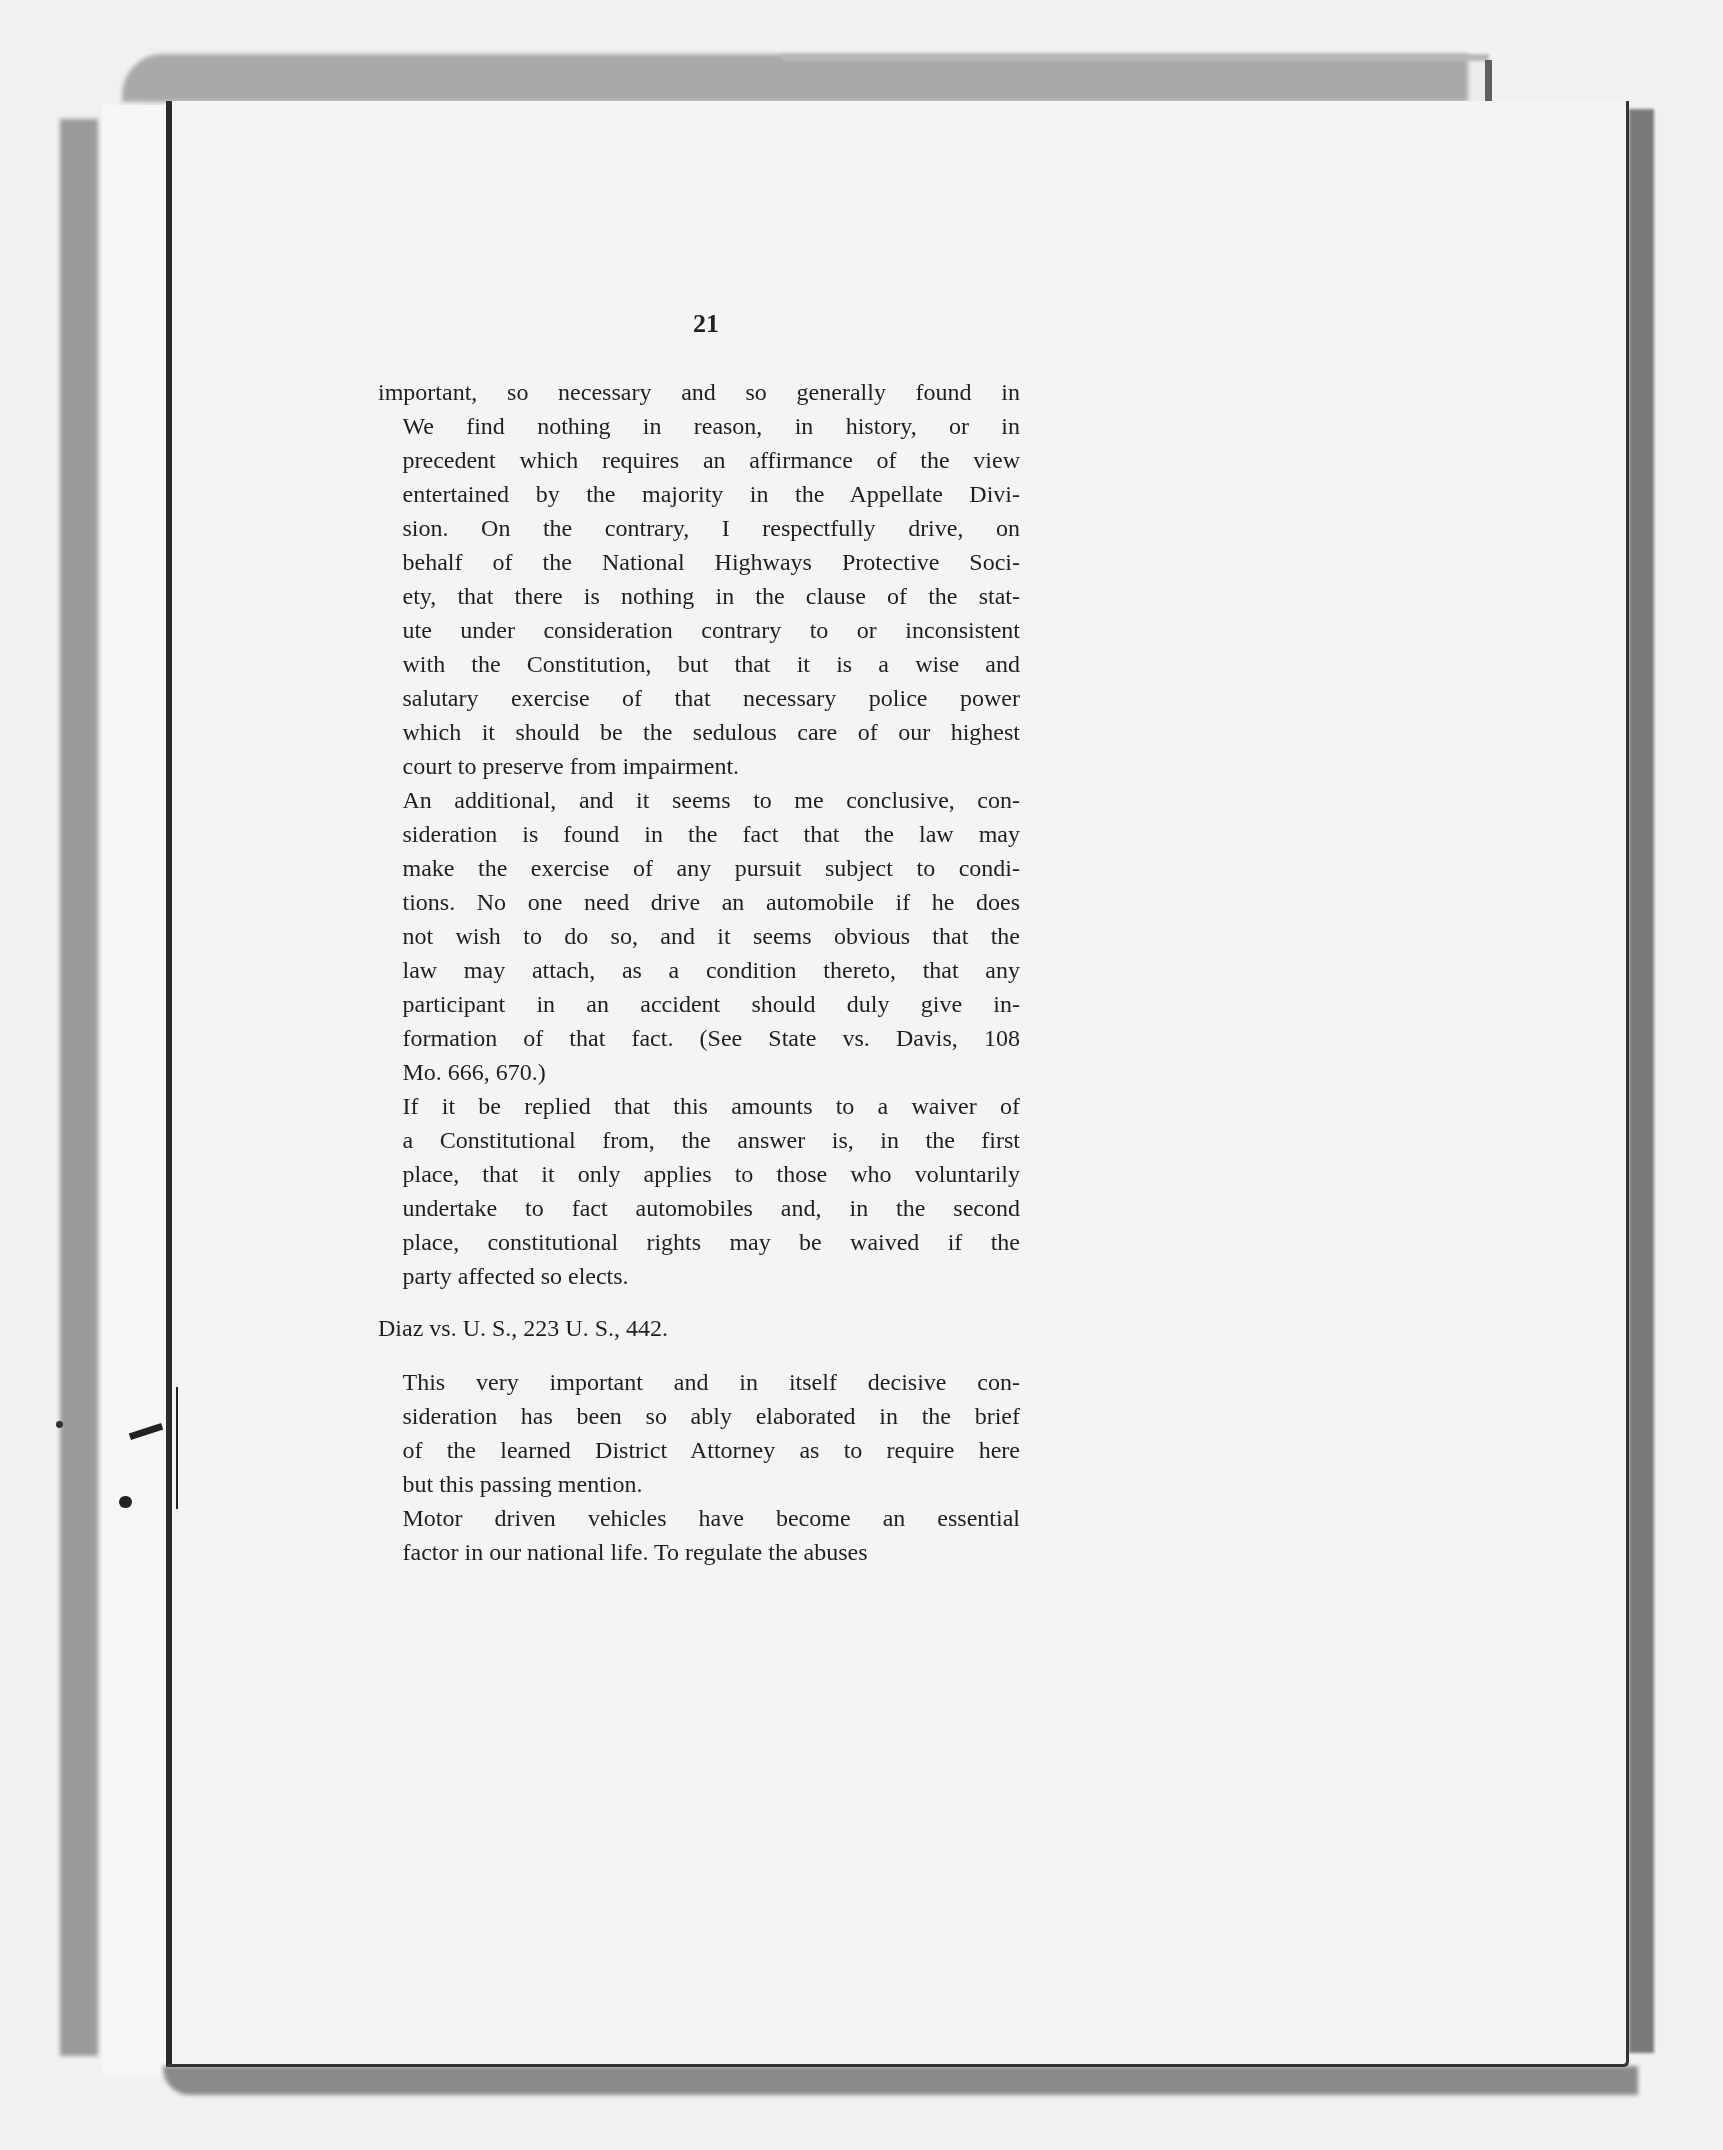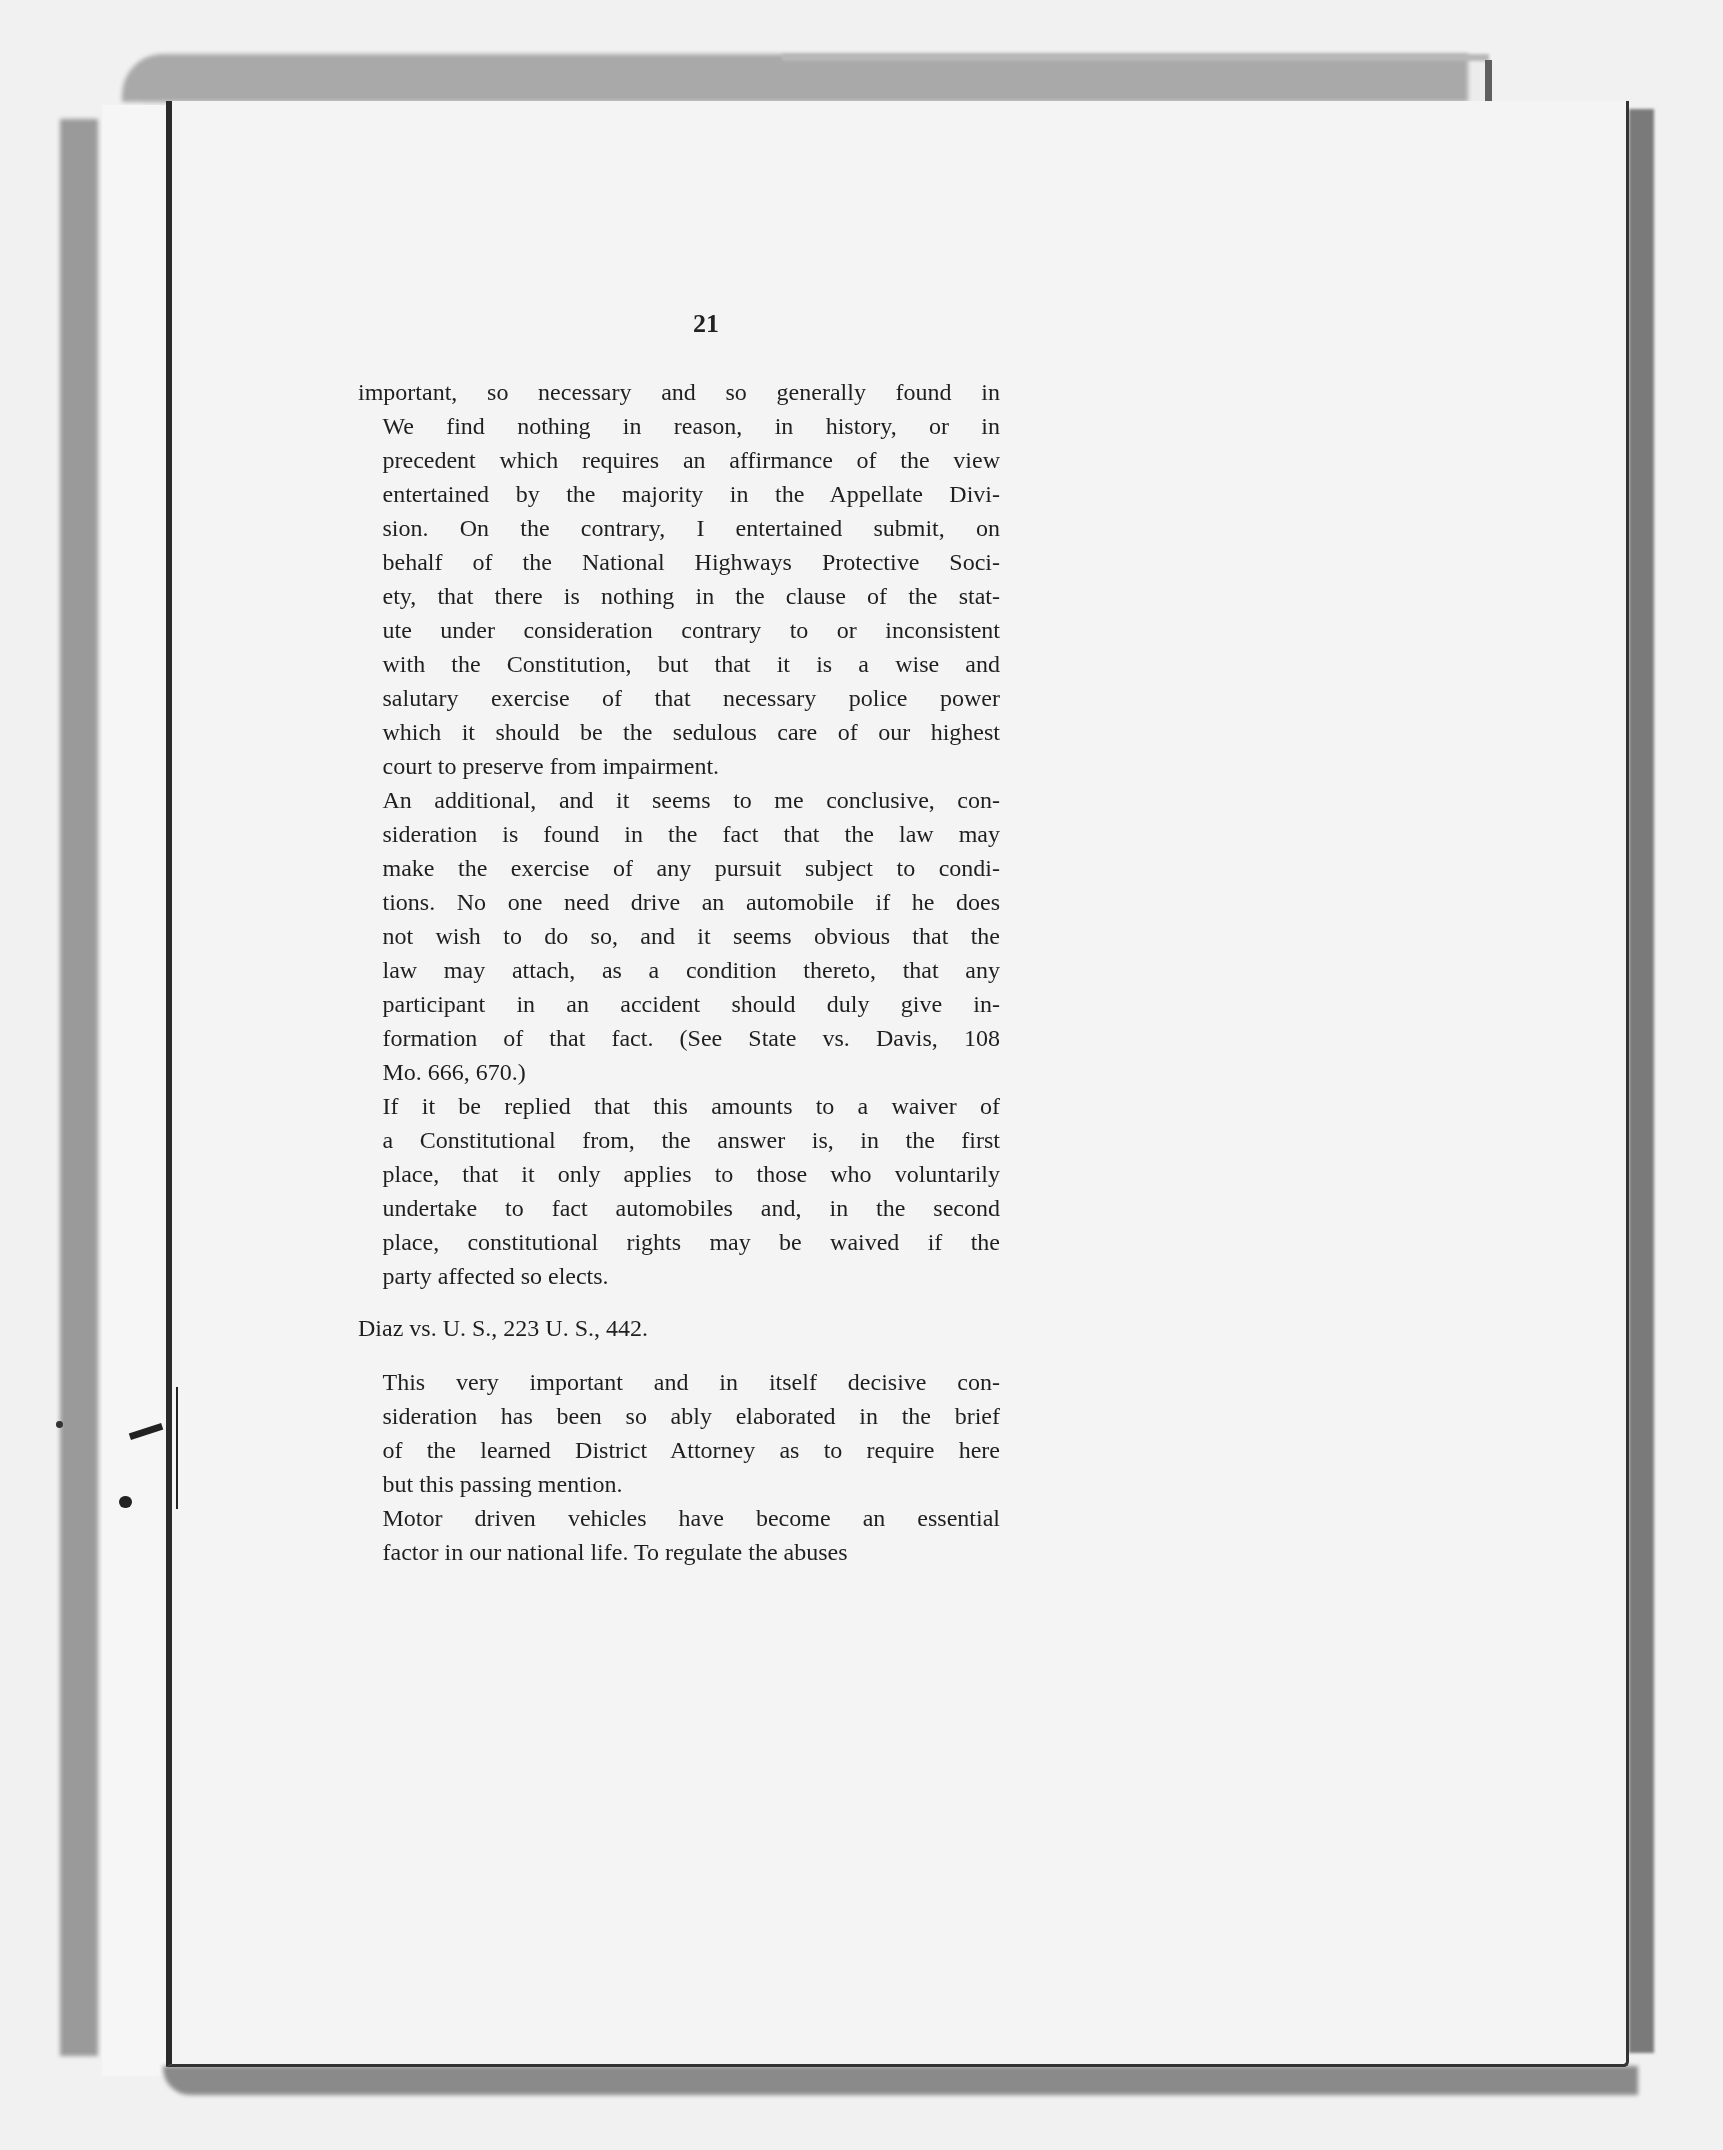--- a/index.html
+++ b/index.html
@@ -63,21 +63,21 @@
     background: #222; border-radius: 50%;
   }
   .speck { position: absolute; width: 6.8px; height: 6.8px; border-radius: 50%; background: #333; }
 
   .page-number {
     position: absolute; left: 0; width: 100%; top: 309px; text-align: center;
     font-size: 26px; font-weight: bold; color: #222;
     margin-left: -156px;
   }
   .text-block {
-    position: absolute; left: 358px; top: 375px; width: 642px;
+    position: absolute; left: 378px; top: 375px; width: 642px;
     color: #1f1f1f; font-size: 24px; line-height: 34px;
     text-align: justify;
   }
   .text-block p { margin: 0; text-indent: 24.5px; }
   .text-block p.cont { text-indent: 0; }
   .text-block p.citation {
     text-align: center; text-indent: 0; margin: 17.7px 0 20.4px 0; font-family: Liberation Serif, serif;
   }
   .line { display: block; text-align-last: justify; white-space: nowrap; }
   .line.last { text-align-last: left; }
@@ -105,21 +105,21 @@
 <div class="page-number">21</div>
 
 <div class="text-block" id="text-block">
     <p class="cont">
       <span class="line">important, so necessary and so generally found in</span>
     </p>
     <p>
       <span class="line">We find nothing in reason, in history, or in</span>
       <span class="line">precedent which requires an affirmance of the view</span>
       <span class="line">entertained by the majority in the Appellate Divi-</span>
-      <span class="line">sion.  On the contrary, I entertained submit, on</span>
+      <span class="line">sion.  On the contrary, I respectfully drive, on</span>
       <span class="line">behalf of the National Highways Protective Soci-</span>
       <span class="line">ety, that there is nothing in the clause of the stat-</span>
       <span class="line">ute under consideration contrary to or inconsistent</span>
       <span class="line">with the Constitution, but that it is a wise and</span>
       <span class="line">salutary exercise of that necessary police power</span>
       <span class="line">which it should be the sedulous care of our highest</span>
       <span class="line last">court to preserve from impairment.</span>
     </p>
     <p>
       <span class="line">An additional, and it seems to me conclusive, con-</span>

